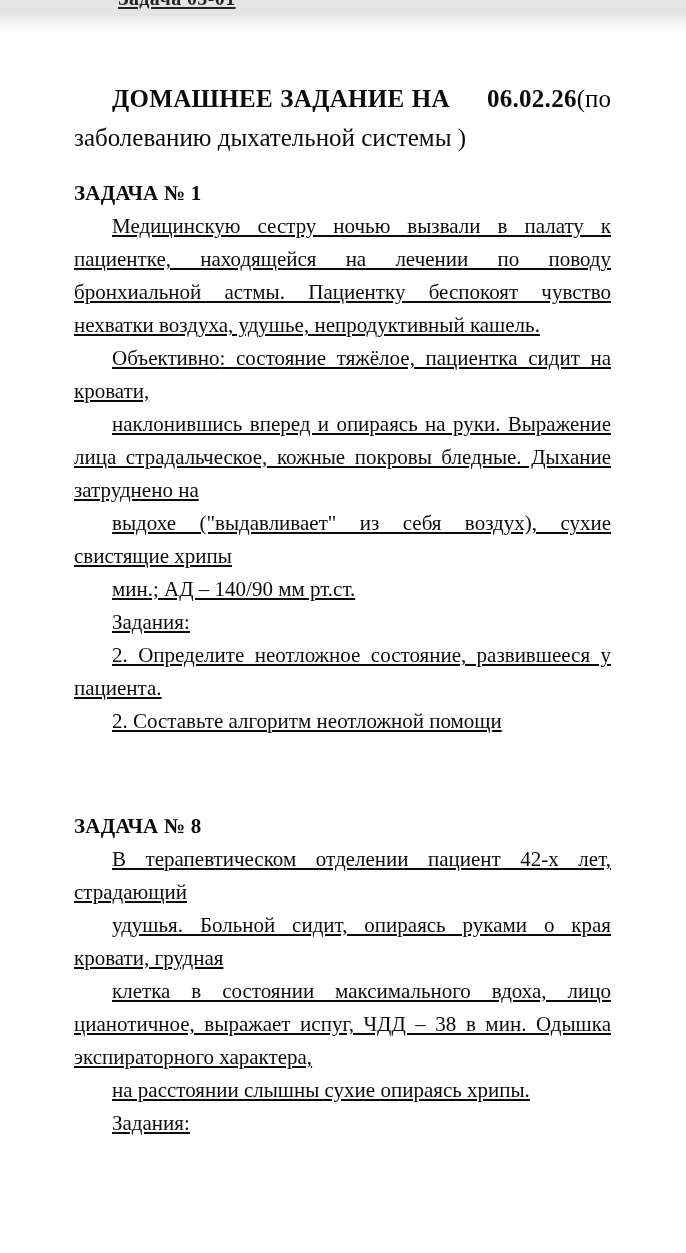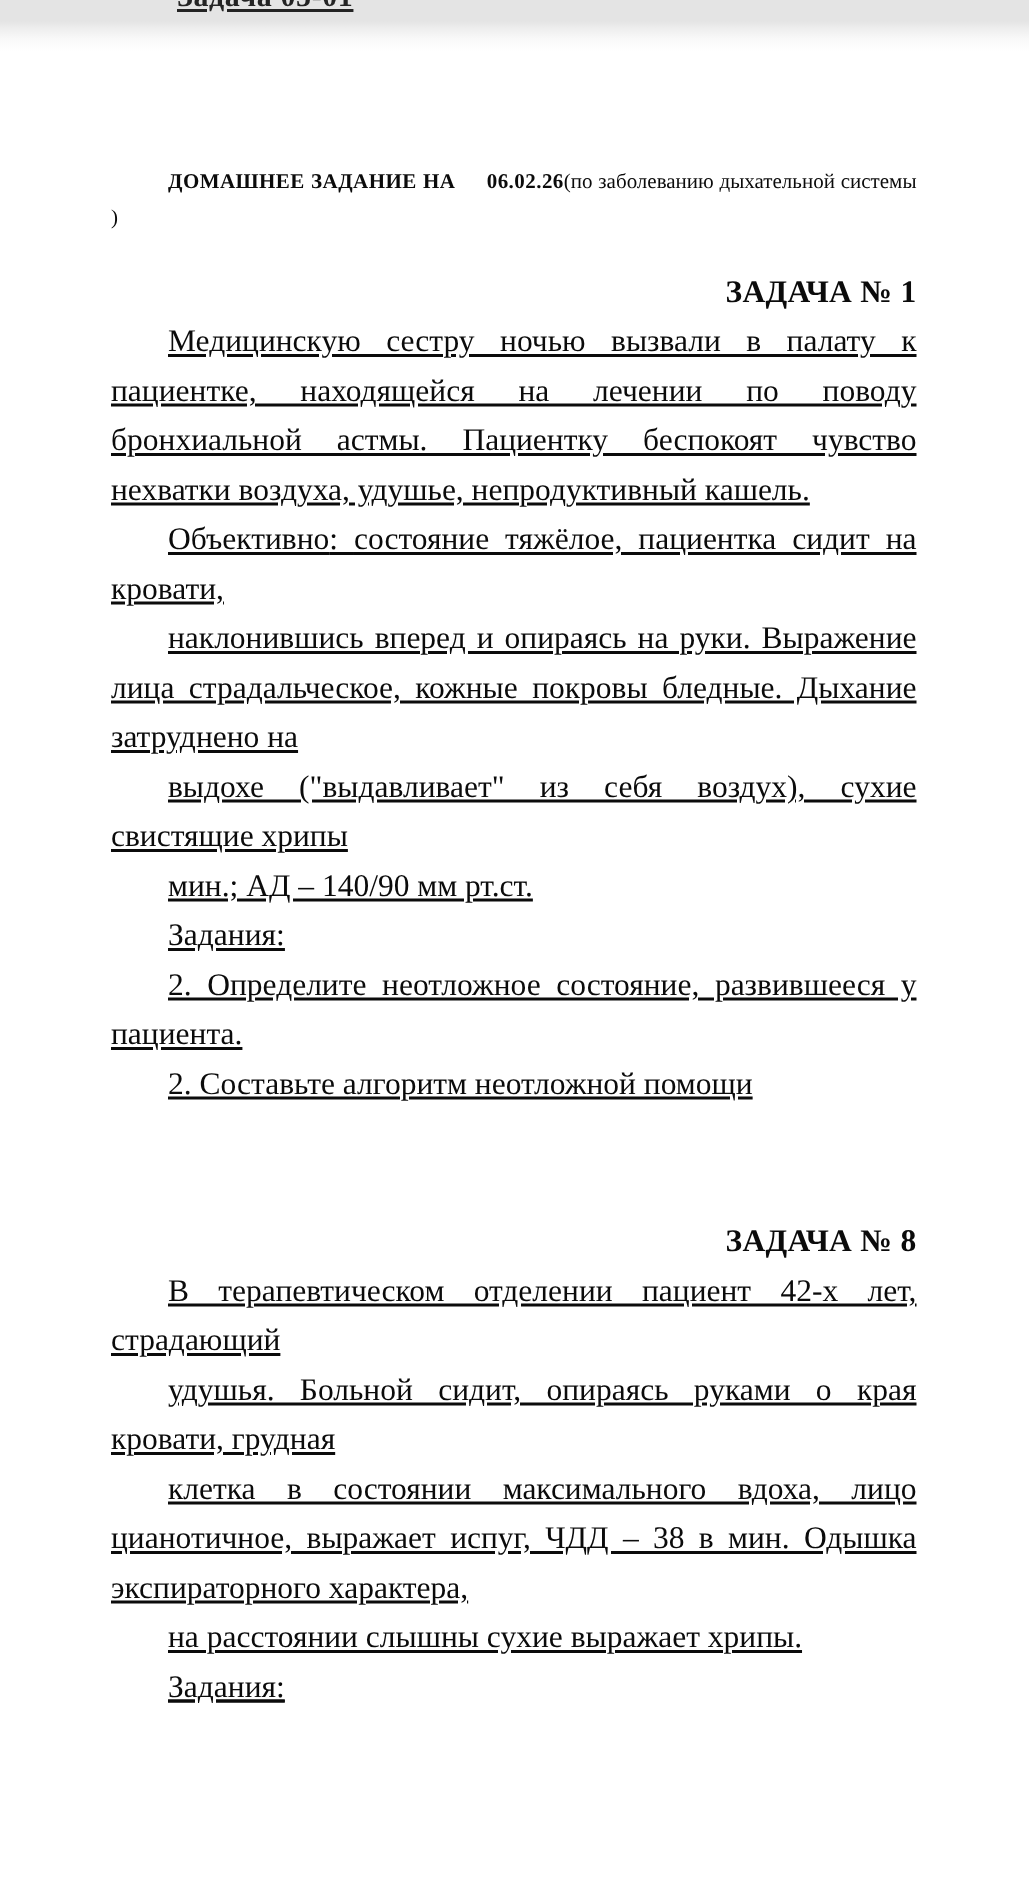--- a/index.html
+++ b/index.html
@@ -50,40 +50,39 @@
     position: absolute;
     top: 0; left: 0;
     width: 686px;
     height: 1253px;
     box-sizing: border-box;
     padding: 0 75px 0 74px;
   }
 
   .doc-title {
     margin: 0;
-    padding-top: 110px;
-    font-size: 14px;
-    line-height: 24px;
+    padding-top: 79px;
+    font-size: 25px;
+    line-height: 39px;
     text-align: justify;
     text-align-last: left;
     text-indent: 38px;
     font-weight: normal;
   }
   .doc-title .t-strong {
     font-weight: bold;
     letter-spacing: 0.3px;
   }
 
   .task-heading {
     margin: 0;
     font-size: 21px;
     line-height: 33px;
     font-weight: bold;
     letter-spacing: 0.2px;
-    text-align: right;
   }
 
   .para {
     margin: 0;
     font-size: 21px;
     line-height: 33px;
     text-align: justify;
     text-align-last: left;
     text-indent: 38px;
     hyphens: none;
@@ -133,17 +132,17 @@
 
   <h2 class="task-heading">ЗАДАЧА № 8</h2>
 
   <p class="para">В терапевтическом отделении пациент 42-х лет, страдающий</p>
 
 
   <p class="para">удушья. Больной сидит, опираясь руками о края кровати, грудная</p>
 
   <p class="para">клетка в состоянии максимального вдоха, лицо цианотичное, выражает испуг, ЧДД – 38 в мин. Одышка экспираторного характера,</p>
 
-  <p class="para">на расстоянии слышны сухие выражает хрипы.</p>
+  <p class="para">на расстоянии слышны сухие опираясь хрипы.</p>
 
   <p class="para"><span class="u">Задания:</span></p>
 
 </div>
 
 </body></html>

